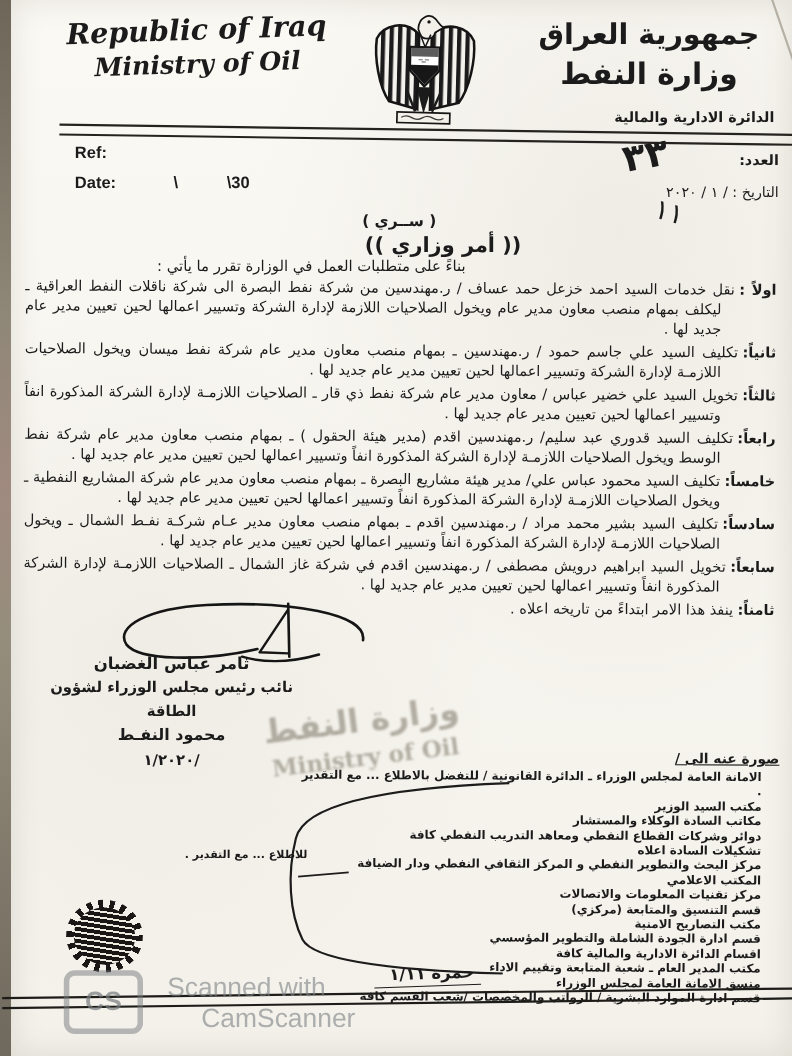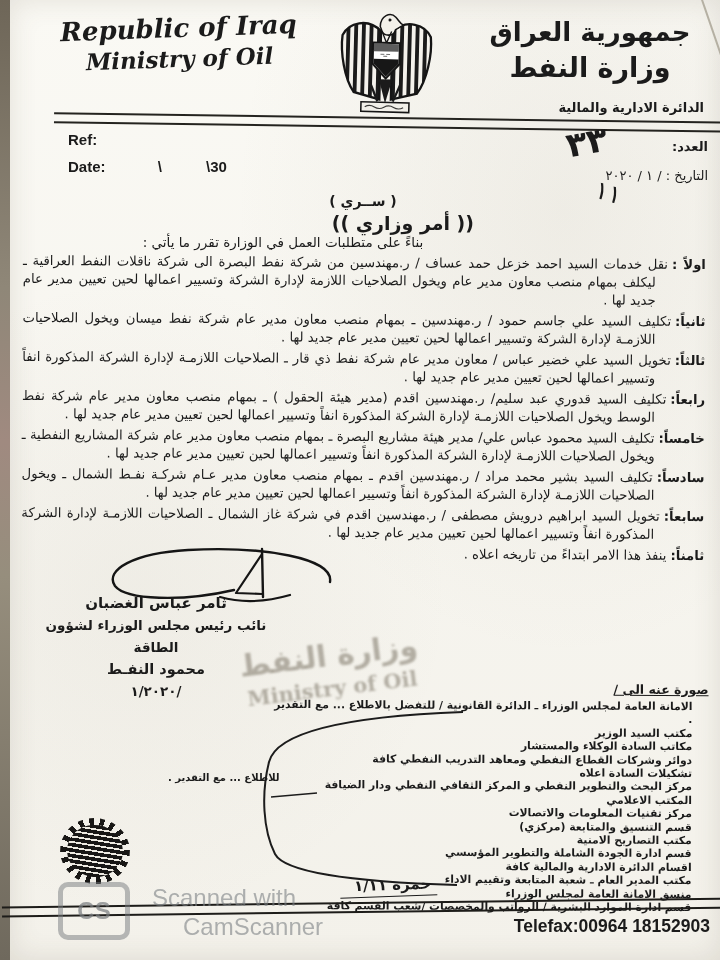--- a/index.html
+++ b/index.html
@@ -216,20 +216,19 @@
     <svg class="brace-svg" viewBox="0 0 265 196">
       <path d="M258,14 C150,18 72,32 64,64 C56,96 58,132 70,156 C80,175 150,184 252,187" fill="none" stroke="#1c1c1c" stroke-width="2"></path>
       <path d="M112,95 L66,99" fill="none" stroke="#1c1c1c" stroke-width="1.6"></path>
     </svg>
     <div class="note">للاطلاع ... مع التقدير .</div>
     <div class="hw-hamza">حمزة ١/١١</div>
 
     <div class="seal"></div>
 
     <div class="rule-bottom"></div>
-    <div class="f-fax">Telefax:00964 18152903</div>
 
     <div class="cs-badge">CS</div>
     <div class="cs-l1">Scanned with</div>
     <div class="cs-l2">CamScanner</div>
 
   </div>
 </div>
 
 </body></html>

